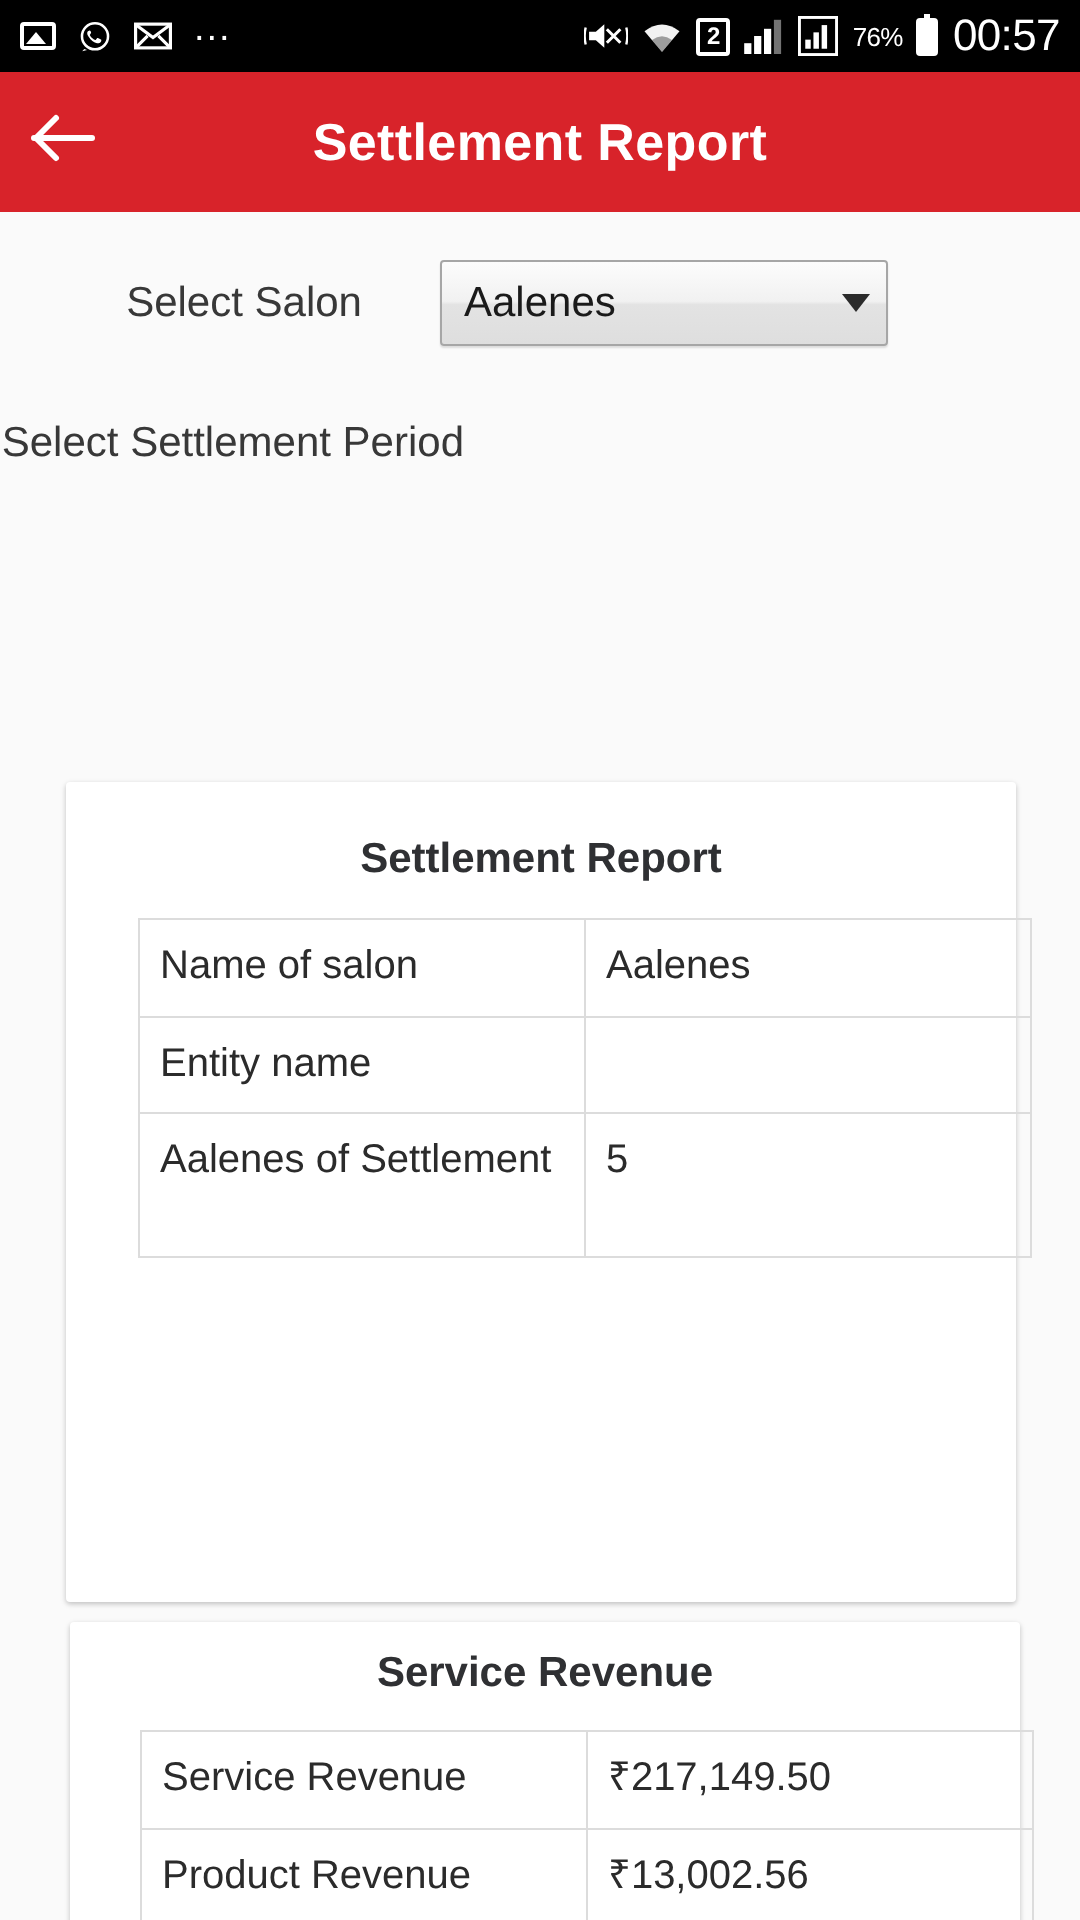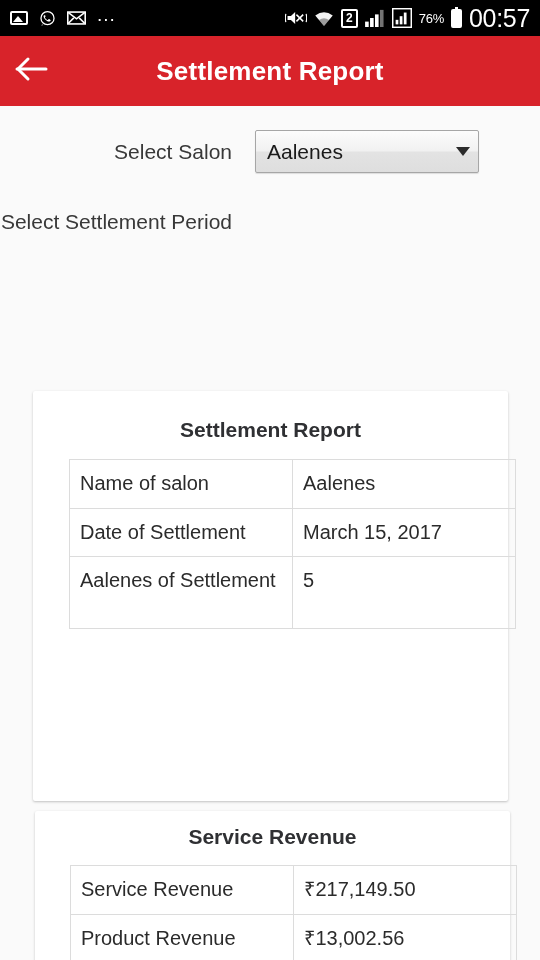--- a/index.html
+++ b/index.html
@@ -81,21 +81,21 @@
     box-sizing: border-box;
   }
   .sb-batt::before {
     content: "";
     position: absolute;
     top: -4px; left: 2px;
     width: 3px; height: 2px;
     background: #fff;
   }
   .sb-pct { font-size: 13px; letter-spacing: -0.3px; }
-  .sb-time { font-size: 25px; letter-spacing: -0.3px; }
+  .sb-time { font-size: 22px; letter-spacing: -0.3px; }
 
   
   .appbar {
     height: 70px;
     background: #d8232a;
     position: relative;
     display: flex;
     align-items: center;
   }
   .back-btn {
@@ -117,21 +117,21 @@
   }
 
   
   .content { position: relative; }
 
   .form-row {
     position: absolute;
     display: flex;
     align-items: center;
   }
-  #row-salon  { left: 0; top: 24px;  width: 540px; }
+  #row-salon  { left: 0; top: 24px;  width: 444px; gap: 16px; }
   #row-period { left: 0; top: 104px; width: 456px; }
 
   .form-label {
     width: 232px;
     text-align: right;
     font-size: 21px;
     color: #383838;
   }
   .select-wrap { margin-left: 23px; }
   .select-box {
@@ -292,22 +292,22 @@
 
   <div class="card" id="card-report">
     <div class="card-title">Settlement Report</div>
     <table class="info-table">
       <tbody>
         <tr>
           <td class="key">Name of salon</td>
           <td class="val">Aalenes</td>
         </tr>
         <tr>
-          <td class="key">Date of Settlement</td>
-          <td class="val">March 15, 2017</td>
+          <td class="key">Entity name</td>
+          <td class="val"></td>
         </tr>
         <tr>
           <td class="key cell-tall">Aalenes of Settlement</td>
           <td class="val cell-tall">5</td>
         </tr>
       </tbody>
     </table>
   </div>
 
   <div class="card" id="card-revenue">

